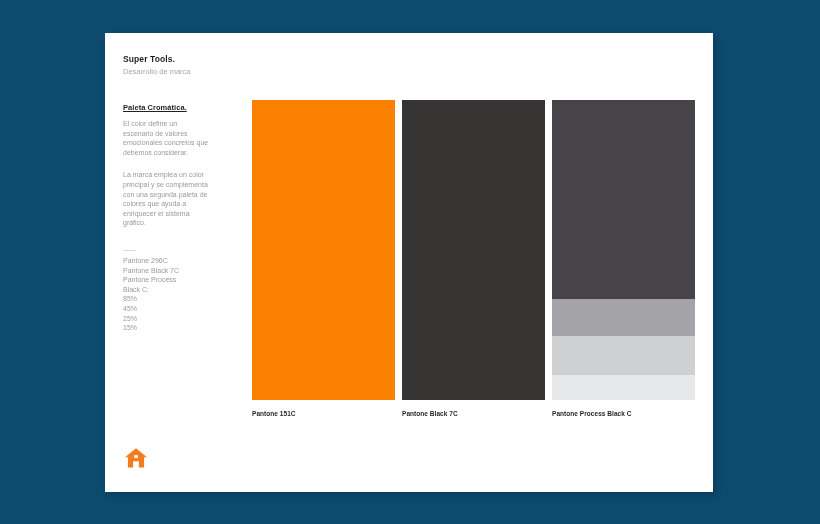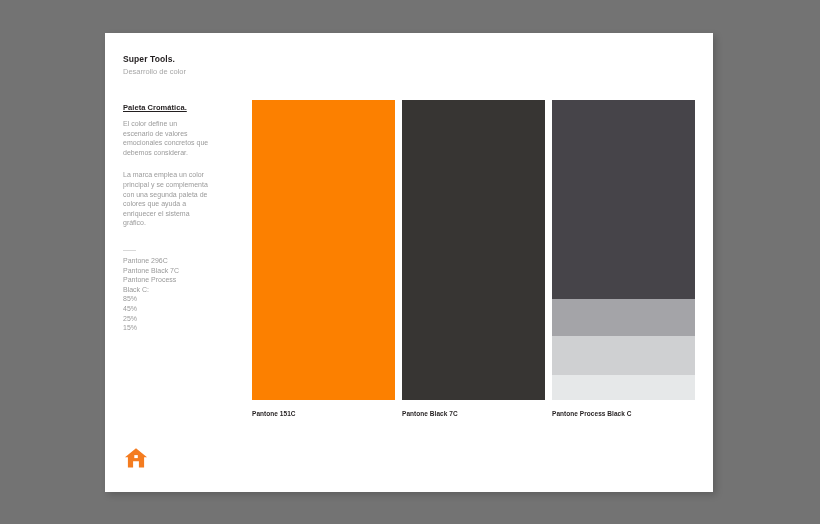--- a/index.html
+++ b/index.html
@@ -11,21 +11,21 @@
     height: 524px;
     background: #d6d6d6;
     font-family: "Liberation Sans", sans-serif;
     overflow: hidden;
   }
 
   .viewport {
     position: relative;
     width: 820px;
     height: 524px;
-    background: #737373;
+    background: #0c4a6e;
   }
 
   
   .page {
     position: absolute;
     left: 105px;
     top: 33px;
     width: 608px;
     height: 459px;
     background: #ffffff;
@@ -145,21 +145,21 @@
 </style>
 </head>
 <body>
 
 <div class="viewport">
 
   <div class="page">
 
     <div class="brand-block">
       <div class="brand-title">Super Tools.</div>
-      <div class="brand-sub">Desarrollo de color</div>
+      <div class="brand-sub">Desarrollo de marca</div>
     </div>
 
     <div class="left-col">
       <div class="section-title">Paleta Cromática.</div>
       <p class="body-para">El color define un escenario de valores emocionales concretos que debemos considerar.</p>
       <p class="body-para">La marca emplea un color principal y se complementa con una segunda paleta de colores que ayuda a enriquecer el sistema gráfico.</p>
 
       <div class="rule"></div>
 
       <ul class="code-list">

